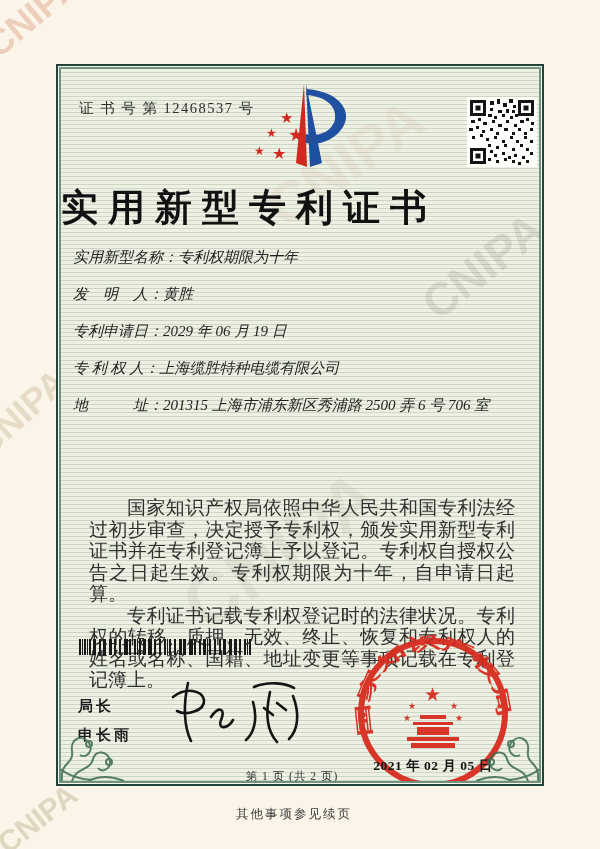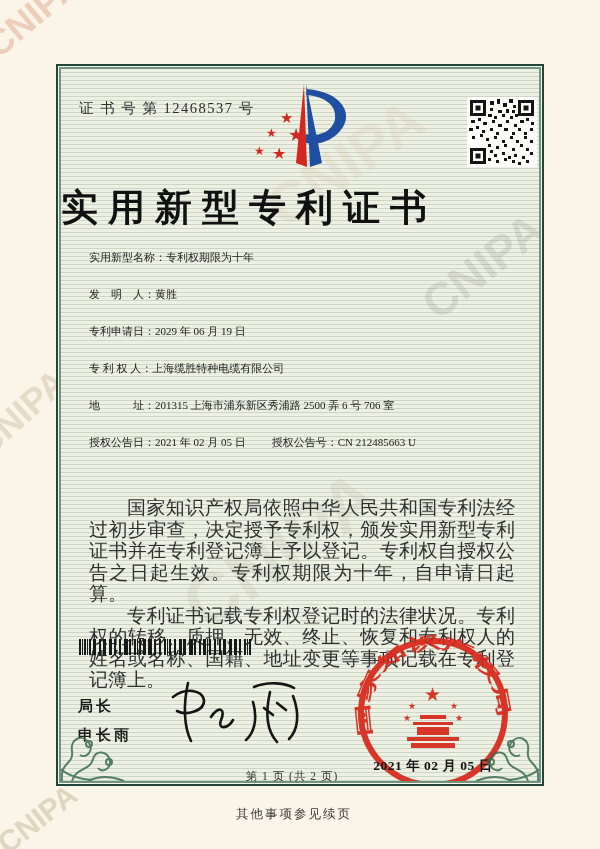--- a/index.html
+++ b/index.html
@@ -22,21 +22,21 @@
            background-color:#edf0e3;
            background-image:repeating-linear-gradient(0deg,rgba(124,156,122,.30) 0 1px,rgba(0,0,0,0) 1px 4px);}
   .wm2{left:352px;top:170px;font-size:46px;color:rgba(110,112,100,.16);transform:rotate(-38deg);}
   .wm4{left:110px;top:440px;font-size:72px;color:rgba(140,132,112,.10);transform:rotate(-35deg);}
   .wm6{left:196px;top:60px;font-size:58px;color:rgba(212,150,118,.10);transform:rotate(-35deg);}
   .cert-no{position:absolute;left:18px;top:30px;font-size:14.5px;letter-spacing:1.5px;color:#2e2e2e;}
   .logo{position:absolute;left:183px;top:10px;}
   .qr{position:absolute;left:406px;top:28px;}
   .title{position:absolute;left:0;right:0;top:114px;text-align:left;
          font-size:37px;font-weight:bold;letter-spacing:10px;color:#111;}
-  .fields{position:absolute;left:28px;top:170px;width:452px;font-size:11px;}
+  .fields{position:absolute;left:12px;top:170px;width:452px;font-size:15px;font-style:italic;}
   .frow{height:37px;display:flex;align-items:center;white-space:nowrap;}
   .frow .lbl{color:#222;}
   .frow .val{color:#222;}
   .grant-col2{margin-left:26px;}
   .paras{position:absolute;left:28px;top:428px;width:426px;
          font-size:19px;line-height:21.5px;text-align:justify;color:#2f2f2f;}
   .paras p{margin:0;text-indent:2em;}
   .barcode{position:absolute;left:18px;top:570px;width:172px;height:16px;
     background:
       repeating-linear-gradient(90deg,#181818 0 2px,rgba(0,0,0,0) 2px 5px),
@@ -132,28 +132,20 @@
           <span class="val">2029 年 06 月 19 日</span>
         </div>
         <div class="frow">
           <span class="lbl">专 利 权 人：</span>
           <span class="val">上海缆胜特种电缆有限公司</span>
         </div>
         <div class="frow">
           <span class="lbl">地　　　址：</span>
           <span class="val">201315 上海市浦东新区秀浦路 2500 弄 6 号 706 室</span>
         </div>
-        <div class="frow">
-          <span>
-            <span class="lbl">授权公告日：</span><span class="val">2021 年 02 月 05 日</span>
-          </span>
-          <span class="grant-col2">
-            <span class="lbl">授权公告号：</span><span class="val">CN 212485663 U</span>
-          </span>
-        </div>
       </div>
 
       <div class="paras">
         <p>国家知识产权局依照中华人民共和国专利法经过初步审查，决定授予专利权，颁发实用新型专利证书并在专利登记簿上予以登记。专利权自授权公告之日起生效。专利权期限为十年，自申请日起算。</p>
         <p>专利证书记载专利权登记时的法律状况。专利权的转移、质押、无效、终止、恢复和专利权人的姓名或名称、国籍、地址变更等事项记载在专利登记簿上。</p>
       </div>
 
       <div class="barcode"></div>
 
       <div class="signer">

